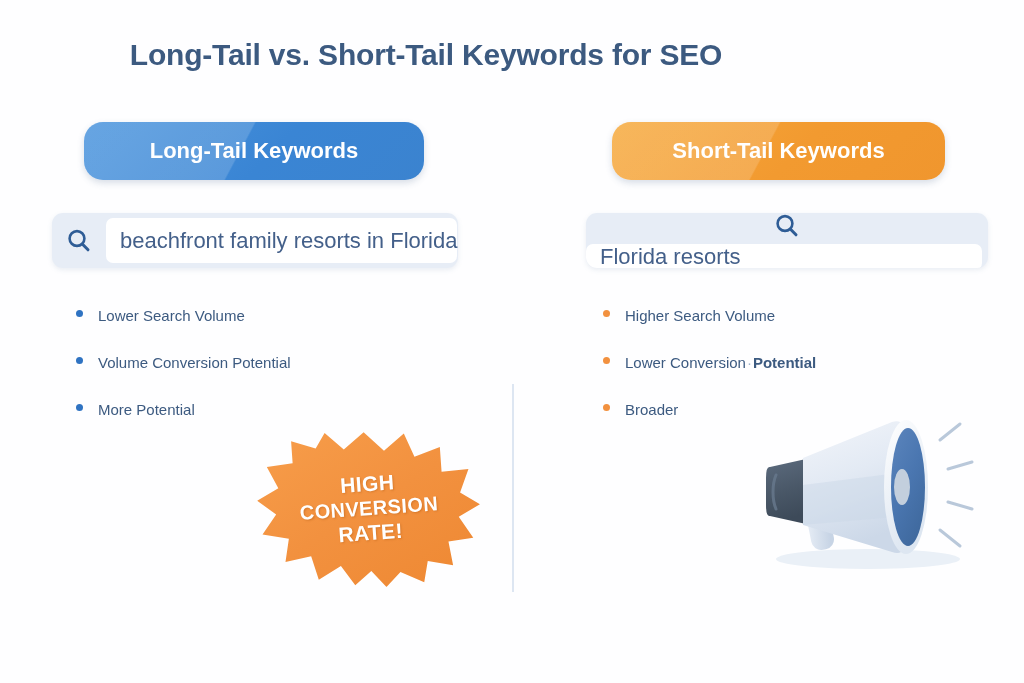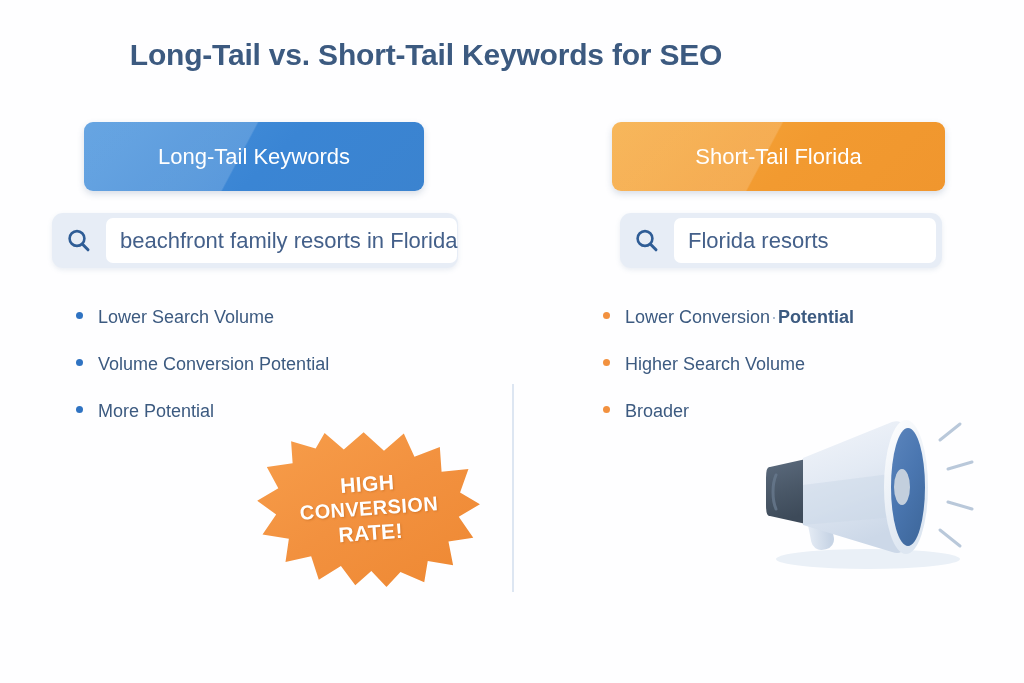--- a/index.html
+++ b/index.html
@@ -29,25 +29,25 @@
     font-size: 30px;
     font-weight: bold;
     color: #3c5a80;
     letter-spacing: -0.2px;
   }
 
   
   .pill {
     position: absolute;
     top: 122px;
-    height: 69px;
-    border-radius: 9px;
+    height: 58px;
+    border-radius: 19px;
     color: #ffffff;
     font-size: 22px;
-    font-weight: normal;
+    font-weight: bold;
     display: flex;
     align-items: center;
     justify-content: center;
     box-shadow: 0 3px 7px rgba(60,90,130,0.20);
     overflow: hidden;
   }
   .pill .sheen {
     position: absolute;
     left: 0; top: 0;
     width: 100%; height: 100%;
@@ -72,21 +72,21 @@
     top: 213px;
     height: 55px;
     border-radius: 11px;
     background: #e7edf6;
     box-shadow: 0 2px 5px rgba(90,120,160,0.13);
     display: flex;
     align-items: center;
     overflow: hidden;
   }
   .sb-left  { left: 52px;  width: 406px; }
-  .sb-right { left: 620px; width: 322px; }
+  .sb-right { left: 586px; width: 402px; flex-direction: column; }
   .search-icon {
     width: 54px;
     min-width: 54px;
     height: 55px;
     display: flex;
     align-items: center;
     justify-content: center;
   }
   .search-field {
     flex: 1;
@@ -104,21 +104,21 @@
   }
 
   
   .bullets { position: absolute; }
   .bl-left  { left: 76px;  top: 307px; }
   .bl-right { left: 603px; top: 307px; }
   .bullet-row {
     display: flex;
     align-items: baseline;
     height: 47px;
-    font-size: 18px;
+    font-size: 15px;
     color: #3c5a80;
   }
   .dot {
     width: 7px; height: 7px;
     border-radius: 50%;
     margin-right: 15px;
     position: relative;
     top: -4px;
     flex: 0 0 auto;
   }
@@ -239,43 +239,43 @@
     </svg>
     <div class="burst-text">
       <span class="l1">HIGH</span>
       <span class="l2">CONVERSION</span>
       <span class="l1">RATE!</span>
     </div>
   </div>
 
   <div class="pill pill-orange">
     <span class="sheen"></span>
-    <span class="pill-text">Short-Tail Florida</span>
+    <span class="pill-text">Short-Tail Keywords</span>
   </div>
 
   <div class="searchbar sb-right">
     <span class="search-icon">
       <svg width="26" height="26" viewBox="0 0 26 26">
         <circle cx="11" cy="10.5" r="7.4" fill="none" stroke="#2f5d96" stroke-width="2.6"></circle>
         <line x1="16.3" y1="16" x2="22" y2="21.8" stroke="#2f5d96" stroke-width="3" stroke-linecap="round"></line>
       </svg>
     </span>
     <span class="search-field">Florida resorts</span>
   </div>
 
   <div class="bullets bl-right">
     <div class="bullet-row">
       <span class="dot dot-orange"></span>
+      <span>Higher Search Volume</span>
+    </div>
+    <div class="bullet-row">
+      <span class="dot dot-orange"></span>
       <span>Lower Conversion</span>
       <span class="sep">·</span>
       <span class="emph">Potential</span>
-    </div>
-    <div class="bullet-row">
-      <span class="dot dot-orange"></span>
-      <span>Higher Search Volume</span>
     </div>
     <div class="bullet-row">
       <span class="dot dot-orange"></span>
       <span>Broader</span>
     </div>
   </div>
 
   <div class="megaphone">
     <svg width="220" height="165" viewBox="0 0 220 165">
       <defs>

